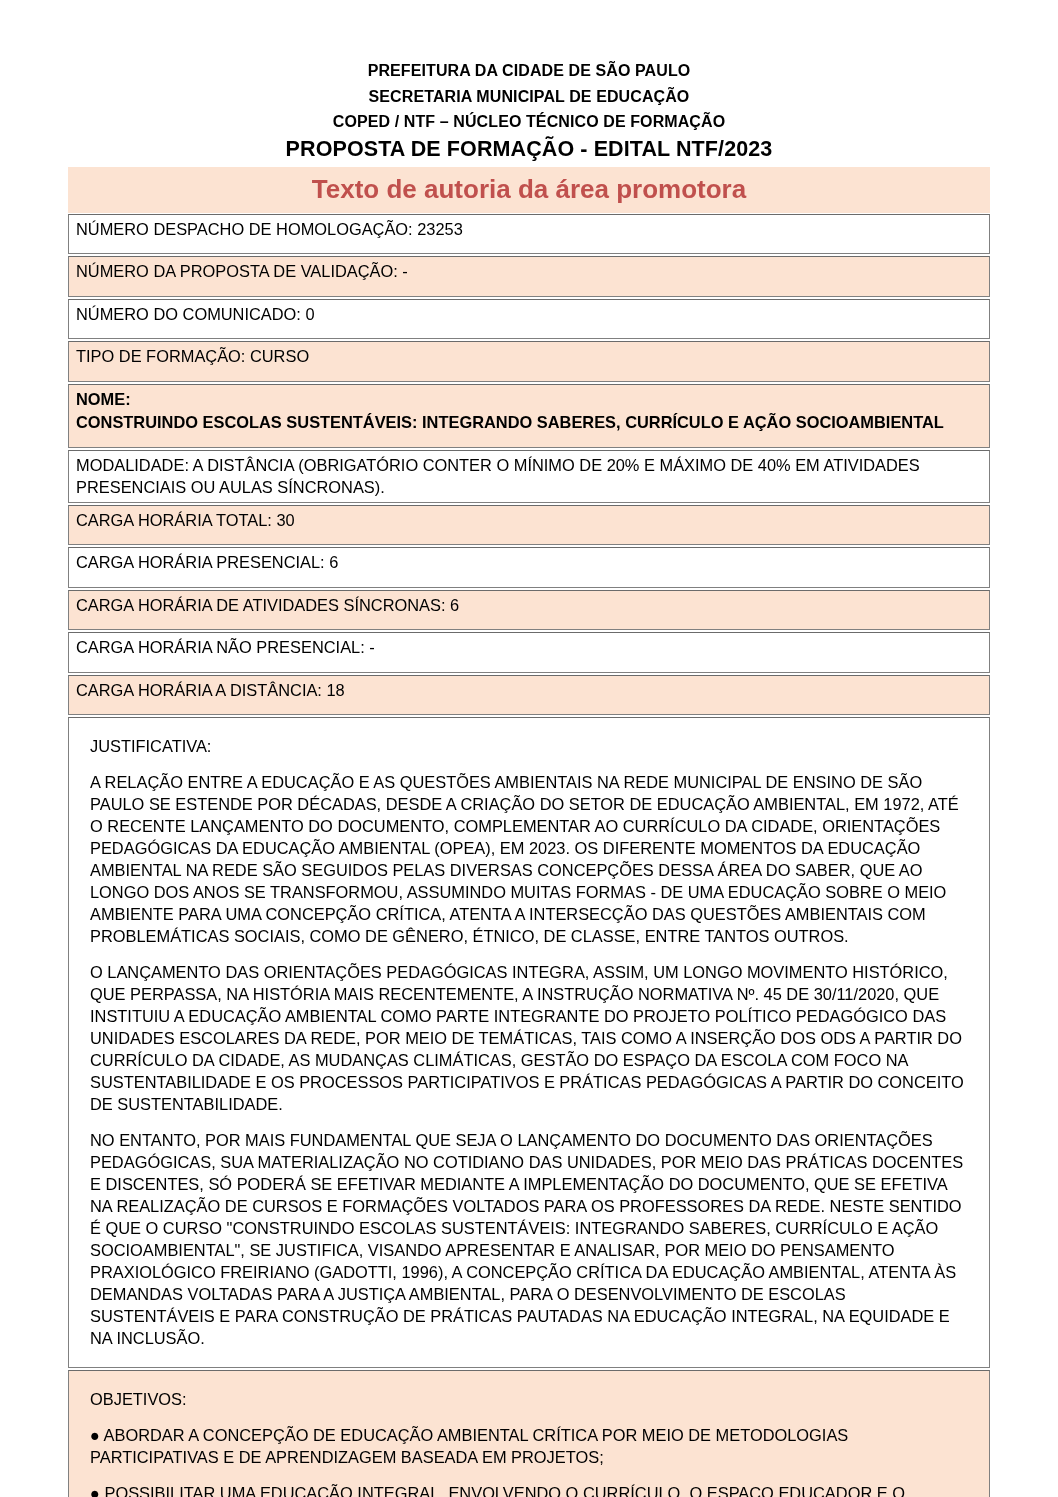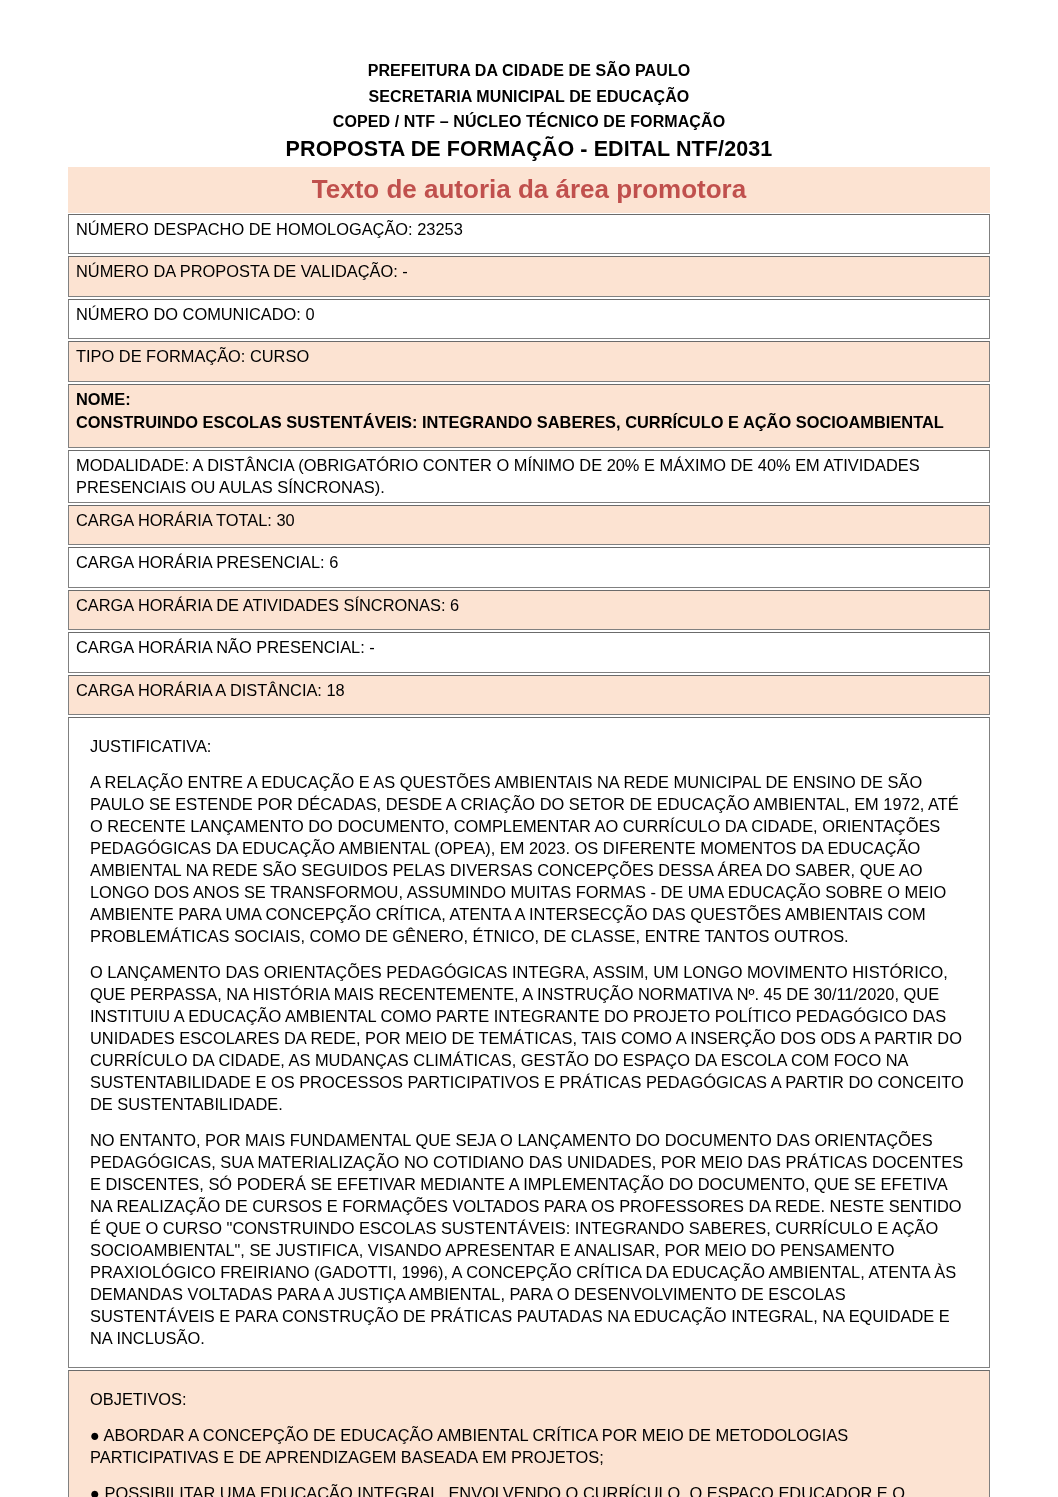--- a/index.html
+++ b/index.html
@@ -81,21 +81,21 @@
 </style>
 </head>
 <body>
 
 <div class="page">
 
   <div class="doc-header">
     <div class="hline">PREFEITURA DA CIDADE DE SÃO PAULO</div>
     <div class="hline">SECRETARIA MUNICIPAL DE EDUCAÇÃO</div>
     <div class="hline">COPED / NTF – NÚCLEO TÉCNICO DE FORMAÇÃO</div>
-    <div class="hline big">PROPOSTA DE FORMAÇÃO - EDITAL NTF/2031</div>
+    <div class="hline big">PROPOSTA DE FORMAÇÃO - EDITAL NTF/2023</div>
   </div>
 
   <div class="table-wrap">
 
     <div class="banner">Texto de autoria da área promotora</div>
 
     <div class="row nogap">NÚMERO DESPACHO DE HOMOLOGAÇÃO:  23253</div>
 
     <div class="row peach tight">NÚMERO DA PROPOSTA DE VALIDAÇÃO:   -</div>
 

